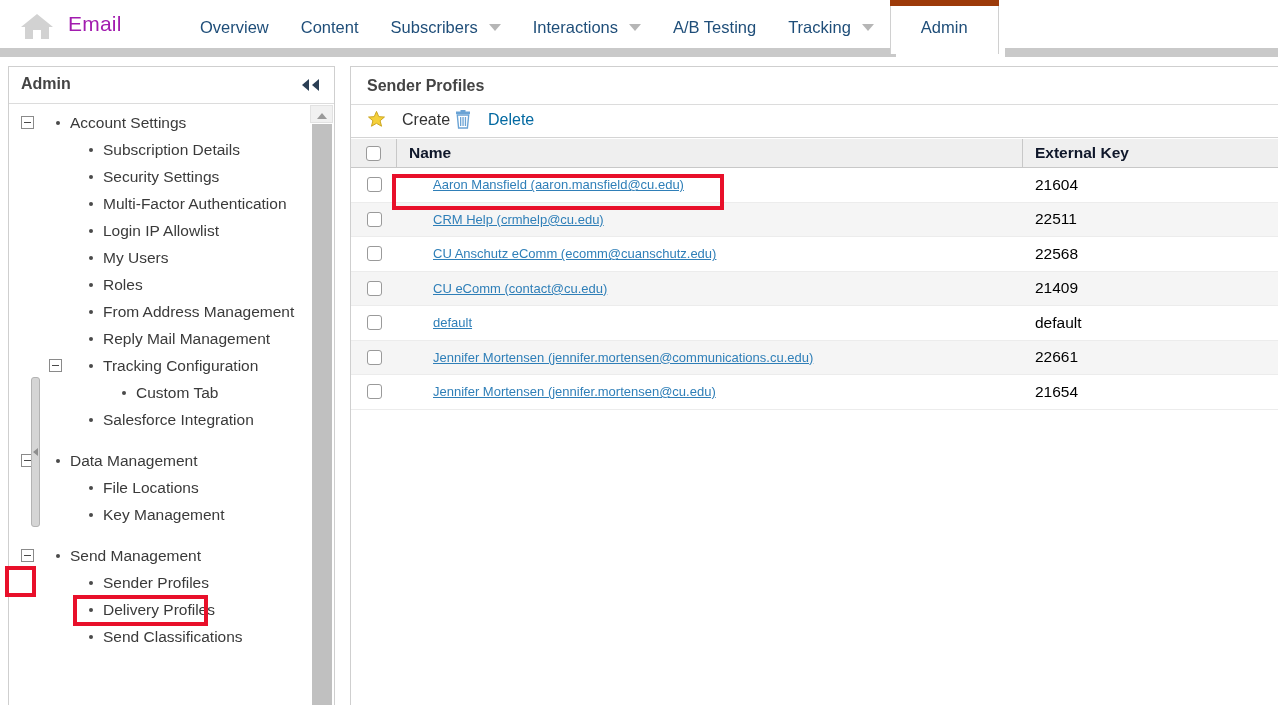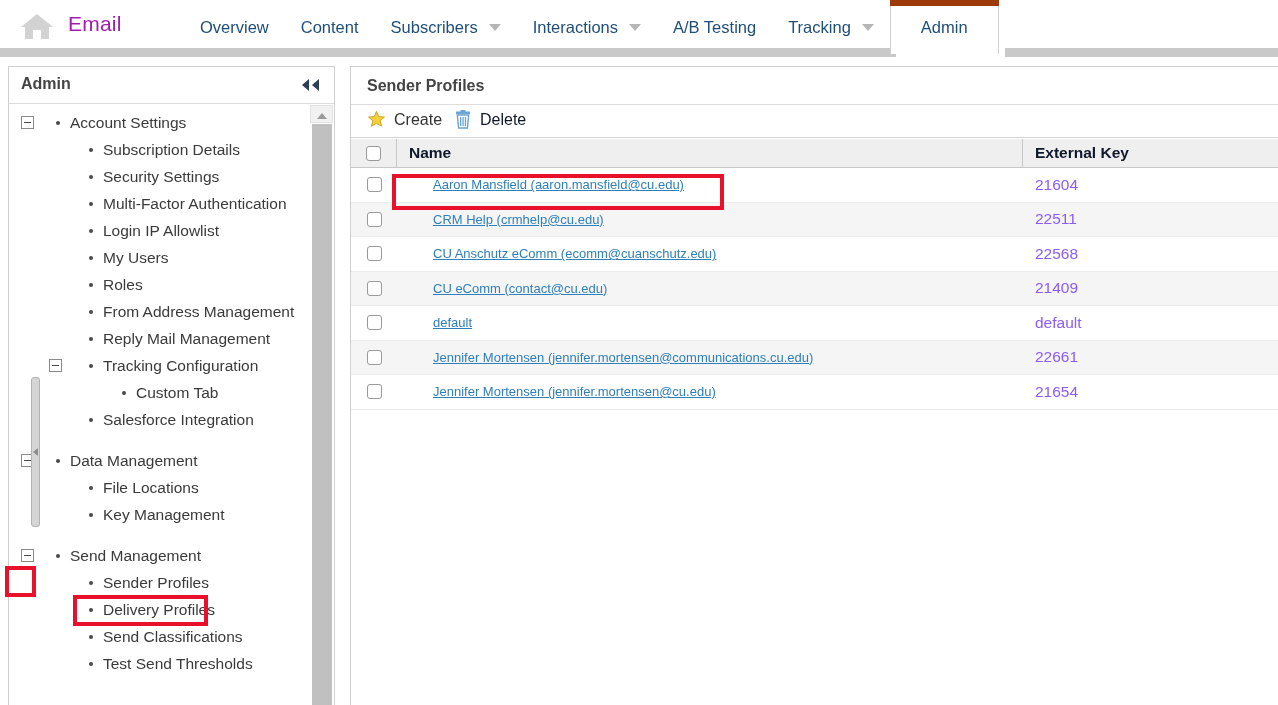--- a/index.html
+++ b/index.html
@@ -205,22 +205,22 @@
     width: 936px; height: 33px;
     border-bottom: 1px solid #d4d4d4;
   }
   .tb-btn {
     position: absolute; top: 5px;
     display: flex; align-items: center;
     font-size: 16px;
     cursor: pointer;
   }
   .tb-create { left: 16px; color: #333333; }
-  .tb-delete { left: 103px; color: #0f172a; cursor: default; }
-  .tb-btn .tb-label { margin-left: 8px; }
+  .tb-delete { left: 103px; color: #0369a1; cursor: default; }
+  .tb-btn .tb-label { margin-left: 16px; }
 
   
   .grid {
     position: absolute; left: 0; top: 72px;
     width: 936px;
   }
   .ghead {
     position: relative;
     height: 29px;
     background: #efefef;
@@ -261,21 +261,21 @@
   .grow.alt { background: #f5f5f5; }
   .grow .gcell-name, .grow .gcell-key { border-right: none; }
   .grow .gcell-chk { border-right: none; }
   .rowlink {
     font-size: 13px;
     color: #2f7fb8;
     text-decoration: underline;
     cursor: pointer;
     margin-left: 24px;
   }
-  .keytext { font-size: 15.5px; color: #8b5cf6; }
+  .keytext { font-size: 15.5px; color: #000000; }
   .cbox {
     width: 15px; height: 15px;
     border: 1px solid #9a9a9a;
     border-radius: 3px;
     background: #ffffff;
     cursor: pointer;
   }
 
   
   .redbox {
@@ -417,24 +417,20 @@
         <span class="bullet"></span>
         <span class="tlabel">Sender Profiles</span>
       </div>
       <div class="tnode lvl2">
         <span class="bullet"></span>
         <span class="tlabel">Delivery Profiles</span>
       </div>
       <div class="tnode lvl2">
         <span class="bullet"></span>
         <span class="tlabel">Send Classifications</span>
-      </div>
-      <div class="tnode lvl2">
-        <span class="bullet"></span>
-        <span class="tlabel">Test Send Thresholds</span>
       </div>
     </div>
 
   <div class="sb-scroll">
     <div class="sb-up"></div>
     <div class="sb-track"></div>
   </div>
   <div class="sb-thumb"></div>
 </div>
 

